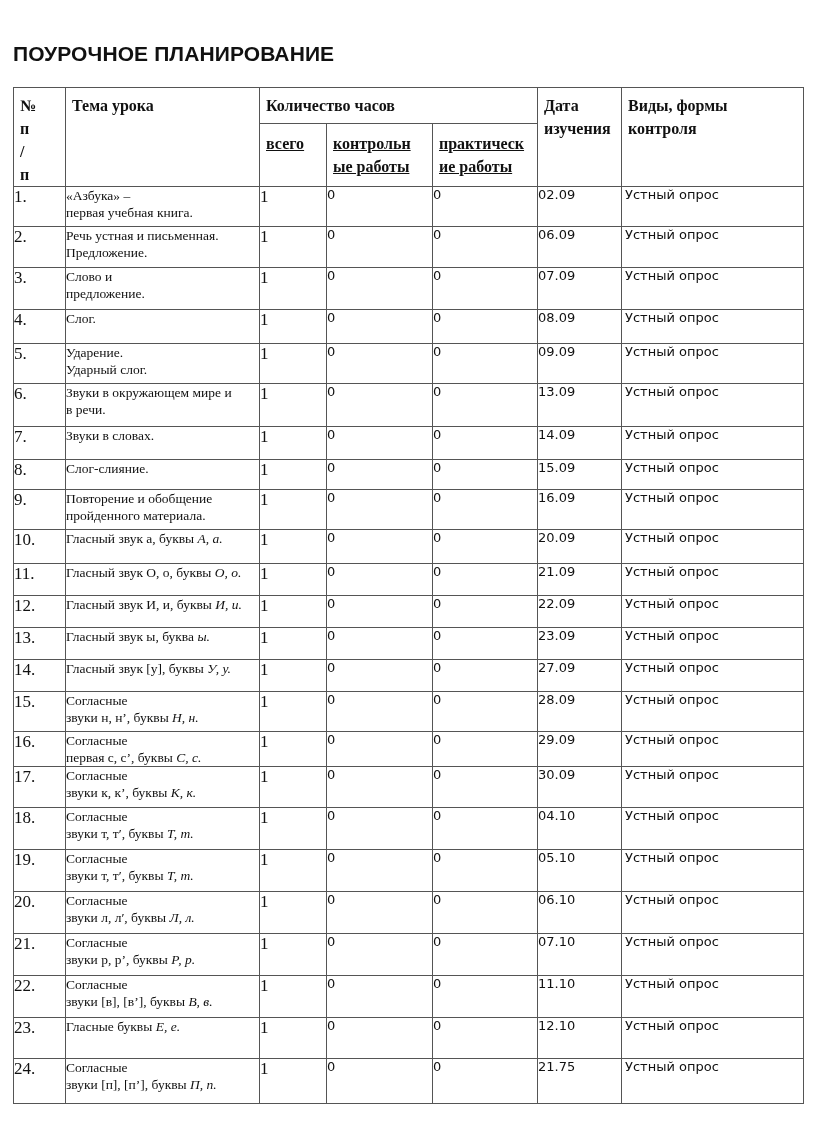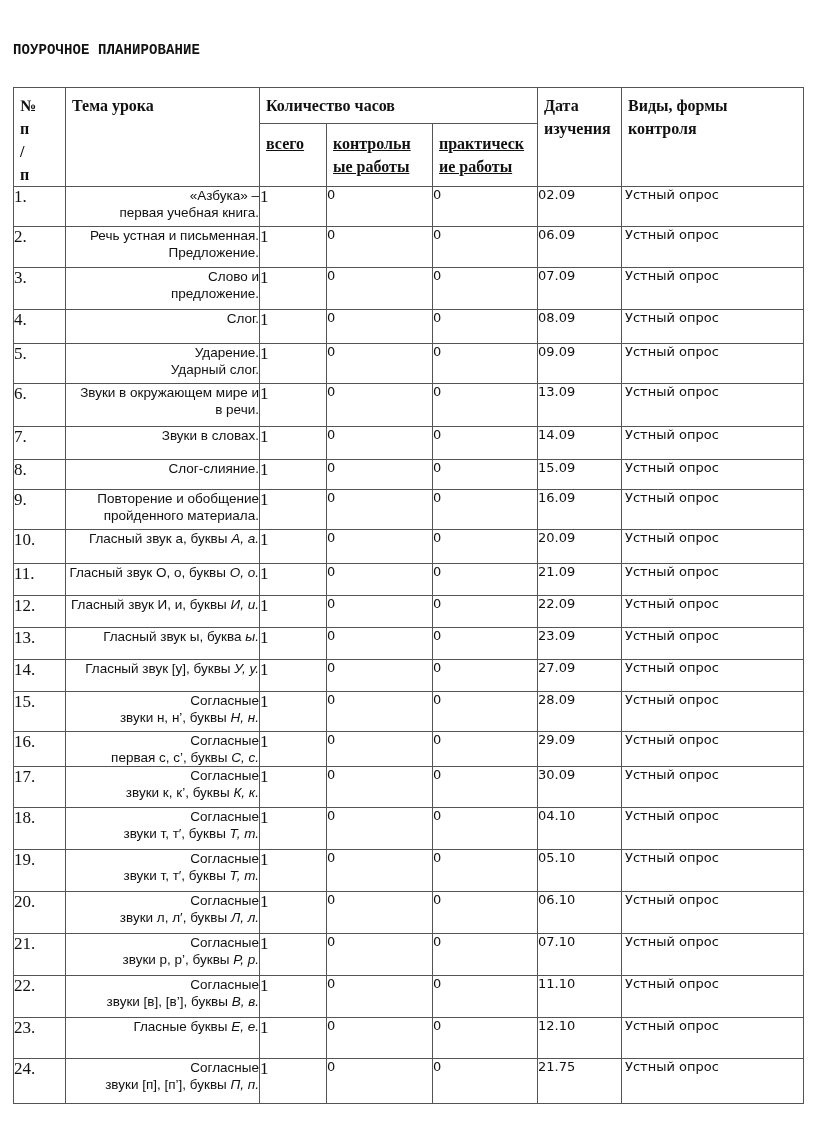--- a/index.html
+++ b/index.html
@@ -1,24 +1,24 @@
 <!DOCTYPE html>
 <html><head>
 <meta charset="utf-8">
 <style>
   html, body { margin:0; padding:0; background:#ffffff; }
   body { width:816px; height:1126px; position:relative; overflow:hidden; color:#111; }
-  .title { position:absolute; left:13px; top:42px; font-family:Liberation Mono, monospace; font-weight:bold; font-size:14px; letter-spacing:0.1px; }
+  .title { position:absolute; left:13px; top:42px; font-family:Liberation Sans, sans-serif; font-weight:bold; font-size:21px; letter-spacing:0.1px; }
   table.plan { position:absolute; left:13px; top:87px; border-collapse:collapse; table-layout:fixed; }
   table.plan td, table.plan th { border:1px solid #555; vertical-align:top; padding:0; }
   th { font-family:"Liberation Serif", serif; font-weight:bold; font-size:16px; text-align:left; line-height:23px; }
   th .inner { padding:6px 6px 0 6px; }
   th.sub .inner { padding:8px 6px 0 6px;text-decoration:underline; }
   td.num { font-family:"Liberation Serif", serif; font-size:17px; padding:0 0 0 7px; vertical-align:middle; }
-  td.topic { font-family:Liberation Sans, sans-serif; font-size:13.5px; line-height:17px; padding:1px 2px 0 2px;text-align:right; }
+  td.topic { font-family:Liberation Serif, serif; font-size:13.5px; line-height:17px; padding:1px 2px 0 2px; }
   td.topic i { font-style:italic; }
   td.total { font-family:"Liberation Serif", serif; font-size:17px; padding:0 0 0 7px; vertical-align:middle; }
   td.sans { font-family:"DejaVu Sans", sans-serif; font-size:13px; padding:6px 0 0 2px; line-height:16px; }
   td.sans.form { padding-left:3px; }
 </style>
 </head>
 <body>
 
 <div class="title">ПОУРОЧНОЕ ПЛАНИРОВАНИЕ</div>
 

